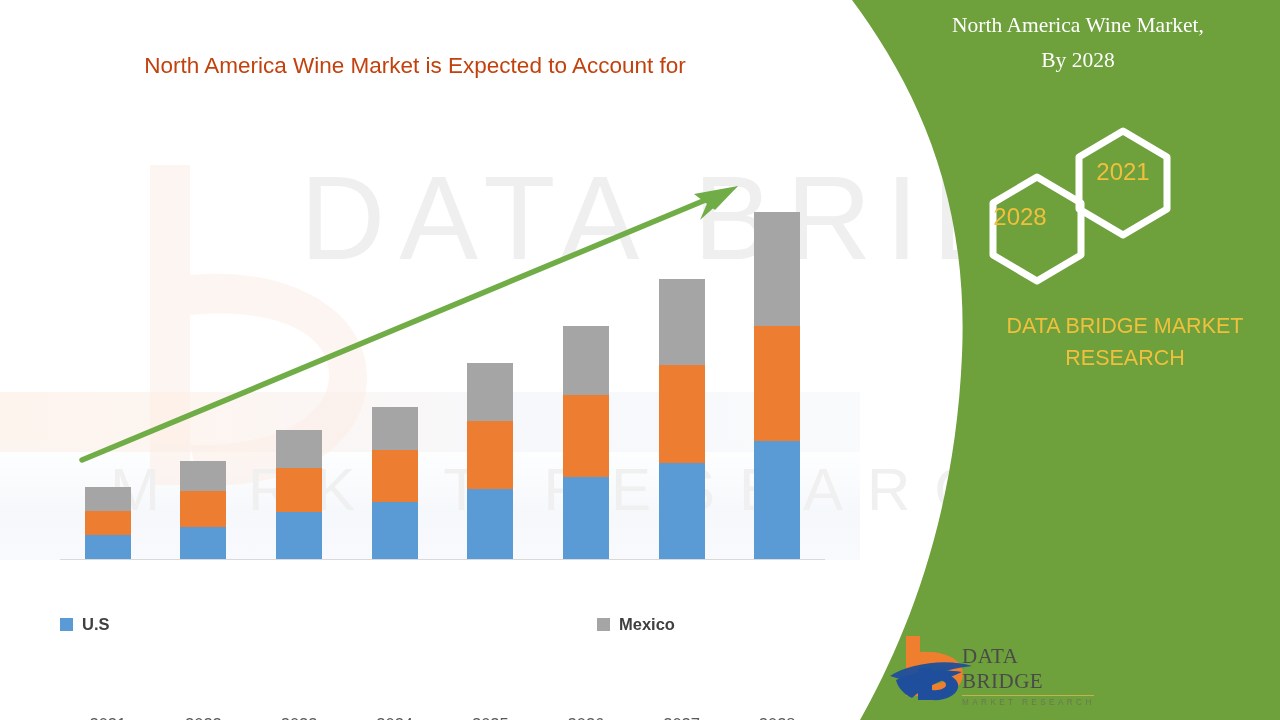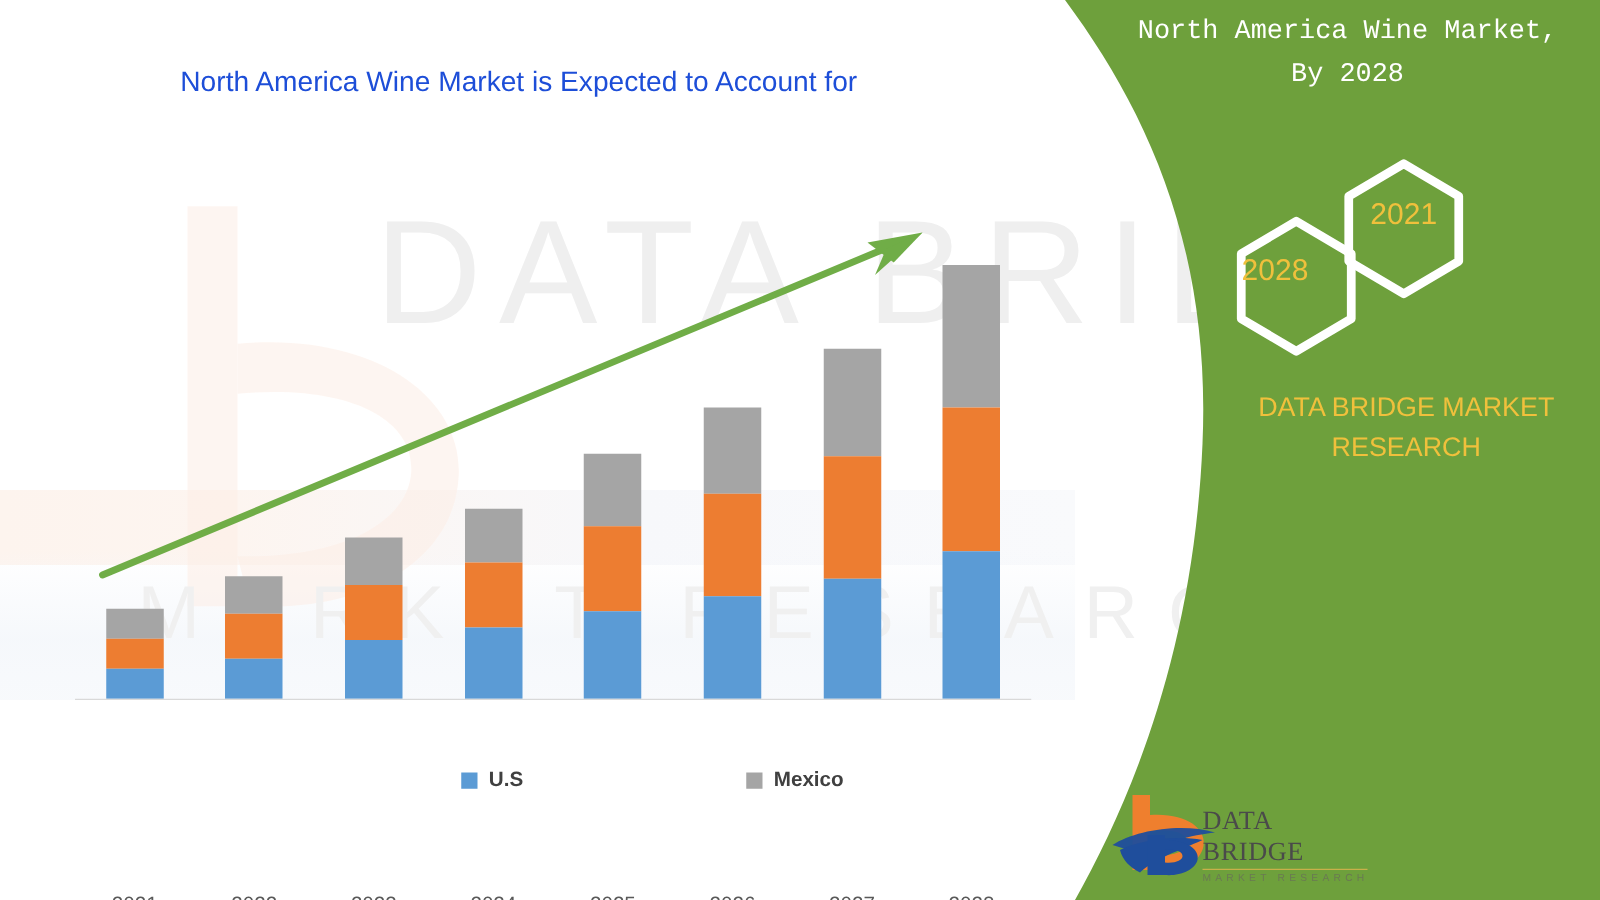--- a/index.html
+++ b/index.html
@@ -13,21 +13,21 @@
   .wm-top{left:300px;top:150px;font-size:118px;color:#efefef;}
   .wm-bot{left:110px;top:455px;font-size:60px;color:#f0f0f0;letter-spacing:24px;}
   .wm-b{position:absolute;left:95px;top:155px;width:300px;height:350px;opacity:.55;}
   .wm-band{position:absolute;left:0;top:392px;width:860px;height:60px;
            background:linear-gradient(90deg,#fdf4ee 0%,#fdf5f0 22%,#f7f8fb 60%,#f9fafc 100%);}
   .wm-band2{position:absolute;left:0;top:440px;width:860px;height:120px;
            background:linear-gradient(180deg,rgba(246,248,252,0) 0%,rgba(244,247,251,.85) 60%,rgba(247,249,252,.9) 100%);}
 
   
   .chart-title{position:absolute;left:60px;top:48px;width:710px;text-align:center;
-    font-size:22.5px;line-height:36px;color:#1d4ed8;font-family:"Liberation Sans",sans-serif;}
+    font-size:22.5px;line-height:36px;color:#c2410c;font-family:"Liberation Sans",sans-serif;}
 
   .plot{position:absolute;left:60px;top:150px;width:770px;height:410px;}
   .axis-line{position:absolute;left:0;bottom:0;width:765px;height:1px;background:#d9d9d9;}
 
   .bars{position:absolute;left:0;bottom:1px;width:765px;height:409px;
         display:flex;align-items:flex-end;}
   .bar-slot{flex:1 1 0;height:100%;display:flex;flex-direction:column;justify-content:flex-end;align-items:center;}
   .bar{width:46px;display:flex;flex-direction:column;justify-content:flex-end;}
   .seg{width:100%;}
   .seg-mex{background:#a5a5a5;}
@@ -36,29 +36,29 @@
 
   .xlabels{position:absolute;left:0;top:565px;width:765px;display:flex;}
   .xlab{flex:1 1 0;text-align:center;font-size:16.5px;color:#595959;
         font-family:"Liberation Sans",sans-serif;}
 
   
   .arrow-svg{position:absolute;left:60px;top:150px;width:770px;height:410px;overflow:visible;}
 
   
   .legend{position:absolute;left:60px;top:615px;width:765px;display:flex;
-          justify-content:flex-end;gap:0;}
+          justify-content:space-between;gap:0;}
   .leg-item{display:flex;align-items:center;gap:9px;width:228px;justify-content:flex-start;}
   .leg-sw{width:13px;height:13px;display:inline-block;}
   .leg-tx{font-size:16.5px;color:#404040;font-weight:bold;font-family:"Liberation Sans",sans-serif;}
 
   
   .panel-svg{position:absolute;left:0;top:0;width:1280px;height:720px;}
   .panel-title{position:absolute;left:900px;top:8px;width:356px;text-align:center;
-    color:#ffffff;font-size:21.5px;line-height:35px;font-family:Liberation Mono, monospace;}
+    color:#ffffff;font-size:21.5px;line-height:35px;font-family:Liberation Serif, serif;}
   .hexes{position:absolute;left:975px;top:125px;width:220px;height:160px;}
   .hex-lbl{position:absolute;color:#f0c03c;font-size:24px;font-family:"Liberation Sans",sans-serif;}
   .hex-lbl-2028{left:20px;top:219px;width:110px;text-align:center;}
   .hex-lbl-2021{left:95px;top:173px;width:110px;text-align:center;}
   .brand{position:absolute;left:960px;top:310px;width:330px;text-align:center;
     color:#f0c03c;font-size:21.5px;line-height:32px;font-family:"Liberation Sans",sans-serif;}
 
   .logo{position:absolute;left:888px;top:632px;width:215px;height:72px;}
   .logo-txt{position:absolute;left:962px;top:644px;width:140px;}
   .logo-main{font-size:21px;color:#4a4a4a;font-family:"Liberation Serif",serif;letter-spacing:.5px;}

